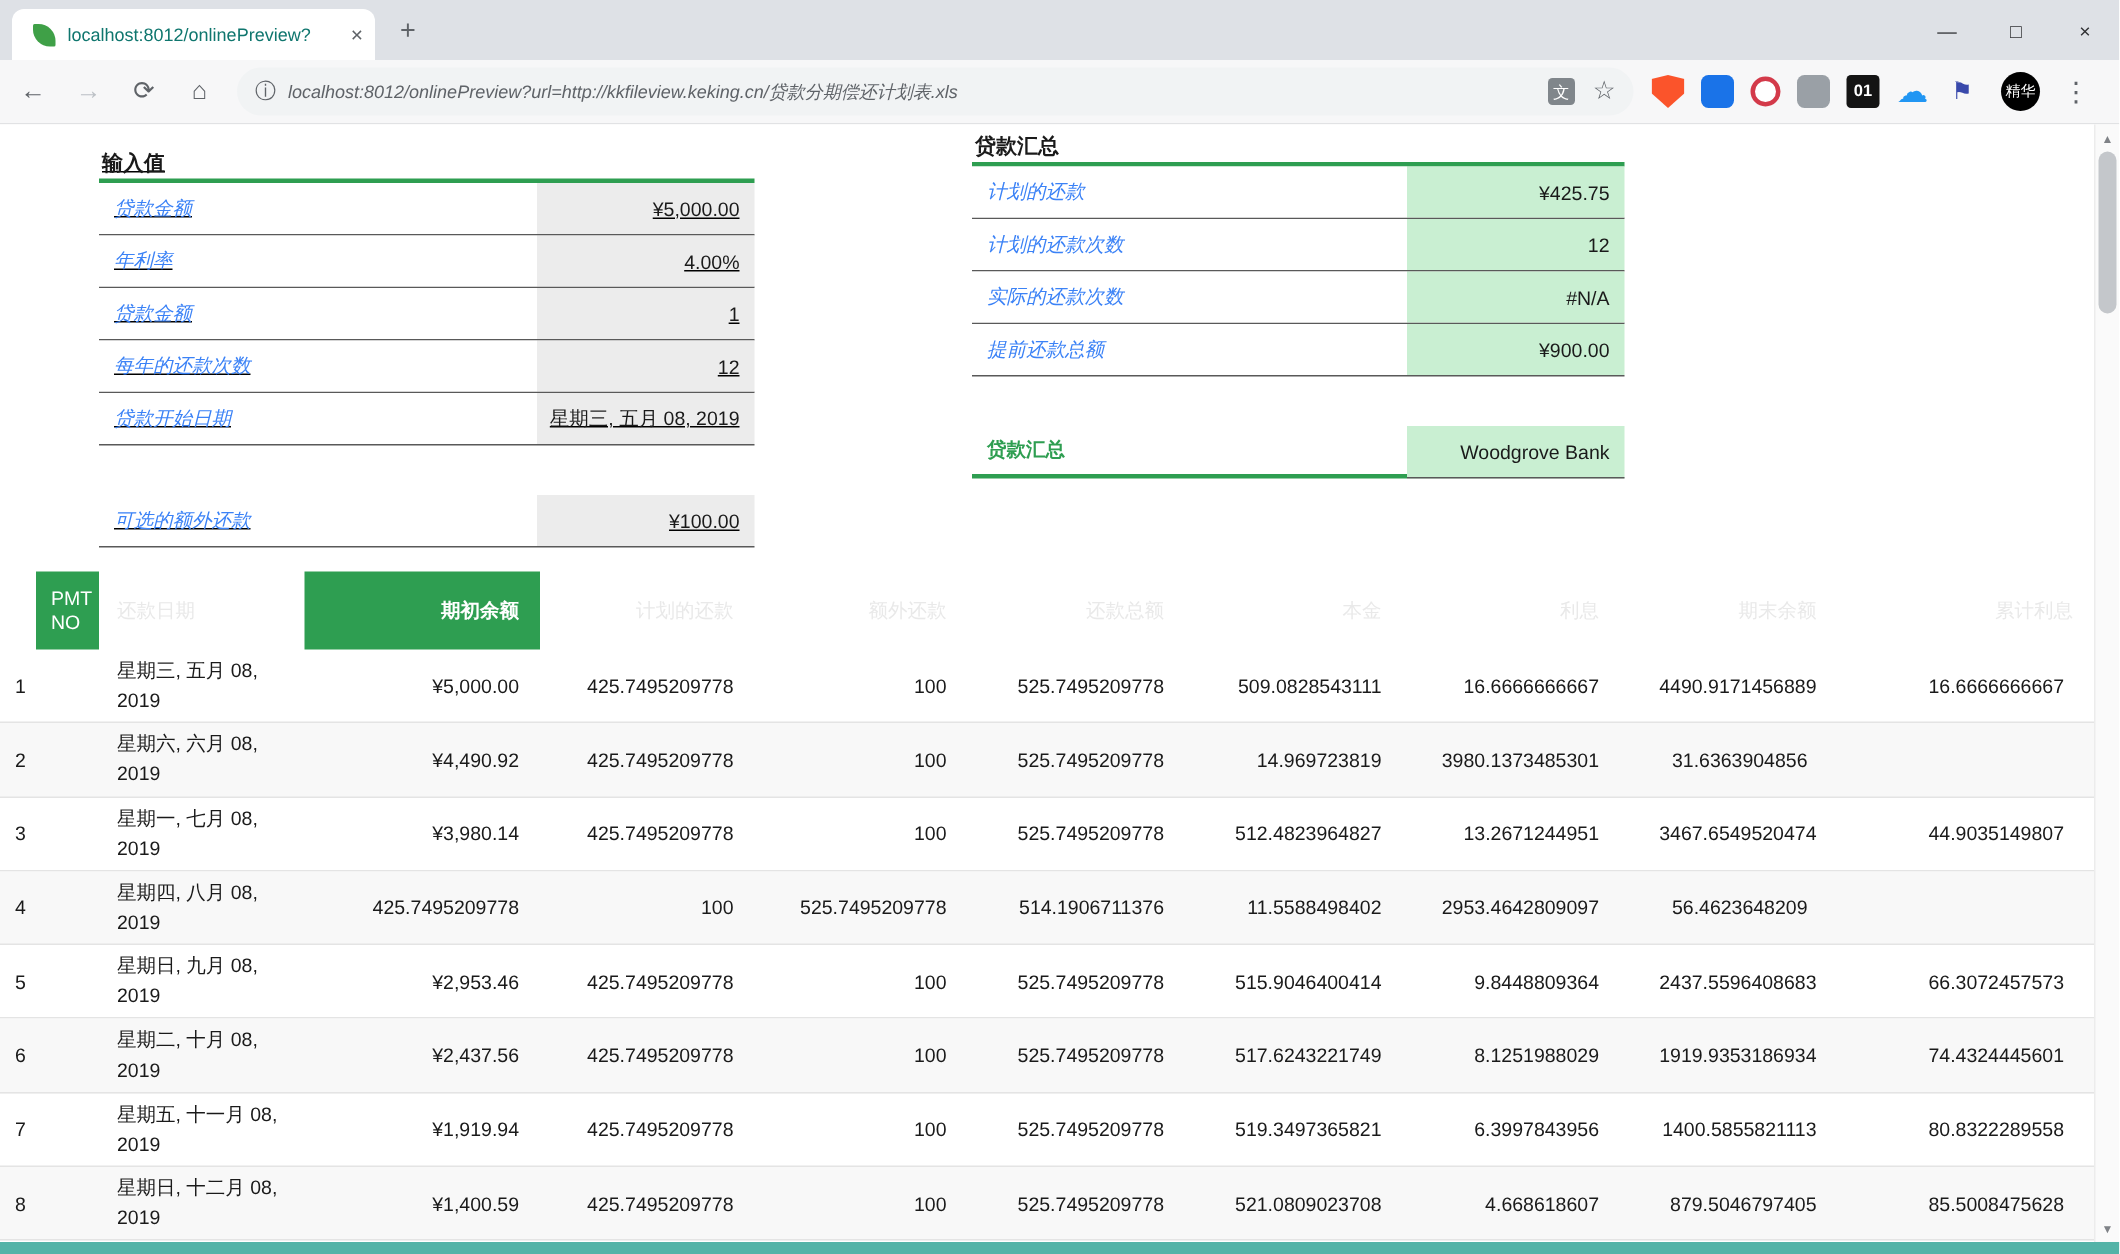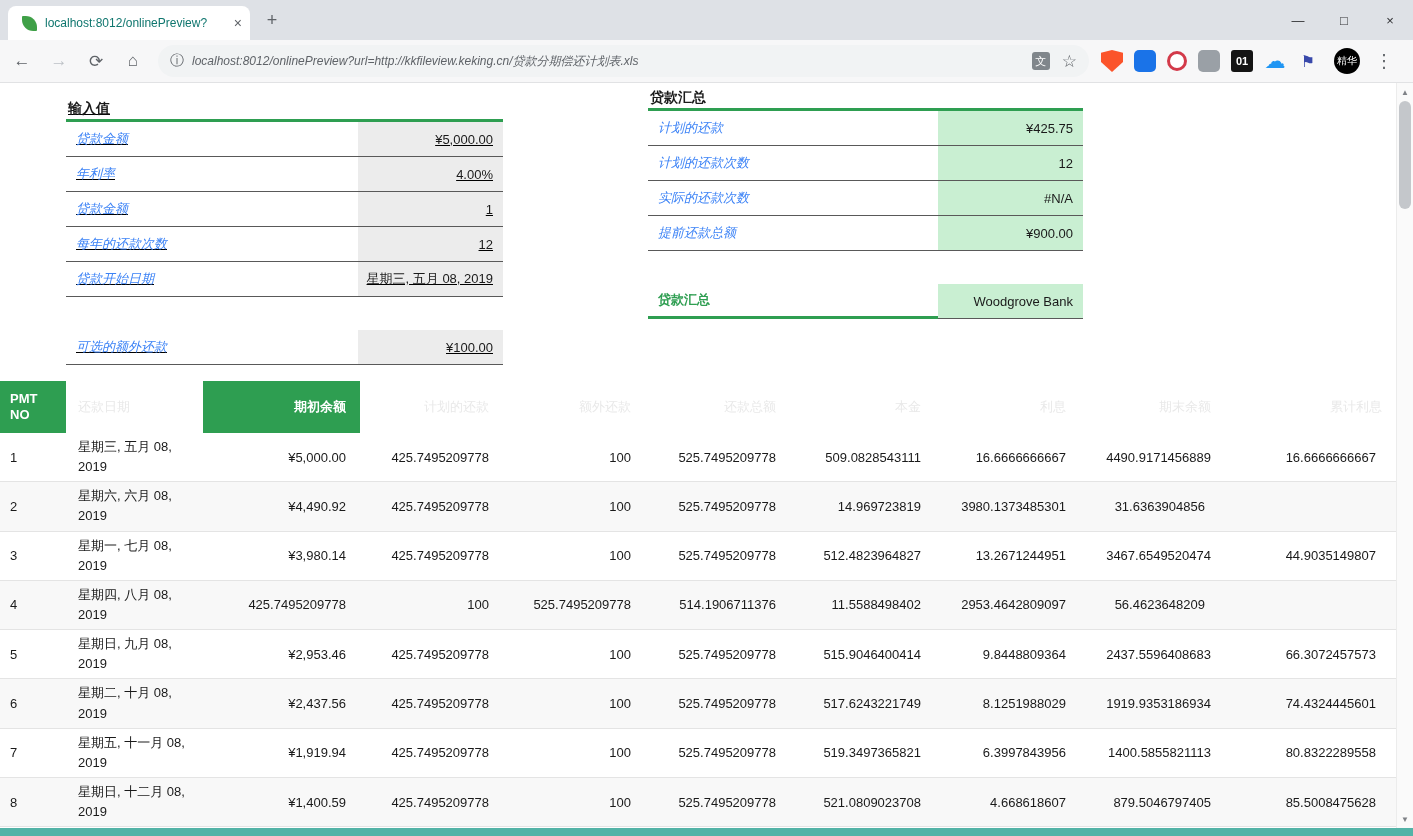--- a/index.html
+++ b/index.html
@@ -77,21 +77,21 @@
   .lender-row .val{ background:var(--graycell); border-bottom:1px solid var(--rowline); }
 
   
   .amort{ position:absolute; left:0; top:298px; width:100%; }
   .t-head,.t-row{ display:grid;
     grid-template-columns:66px 137px 157px 143px 142px 145px 145px 145px 145px 1fr; }
   .t-head{ height:52px; }
   .th{ display:flex; align-items:center; justify-content:flex-end; padding-right:14px;
     font-size:13px; color:#e9e9e9; }
   .th.c0{ justify-content:flex-start; padding:0 16px 0 10px; background:var(--green);
-    color:#fff; font-weight:bold; line-height:1.25; }
+    color:#fff; font-weight:normal; line-height:1.25;margin-left:24px; }
   .th.c1{ justify-content:flex-start; padding-left:12px; }
   .th.c2{ background:var(--green); color:#fff; font-weight:bold; }
   .t-row{ min-height:34px; border-bottom:1px solid #e4e4e4; }
   .t-row:nth-child(even){ background:#f8f8f8; }
   .td{ display:flex; align-items:center; justify-content:flex-end;
     padding:4px 14px 4px 4px; font-size:13px; color:#1a1a1a; }
   .td.c0{ justify-content:flex-start; padding-left:10px; }
   .td.c1{ justify-content:flex-start; padding-left:12px; text-align:left; line-height:1.55; }
   .td.c9{ padding-right:20px; }
 

